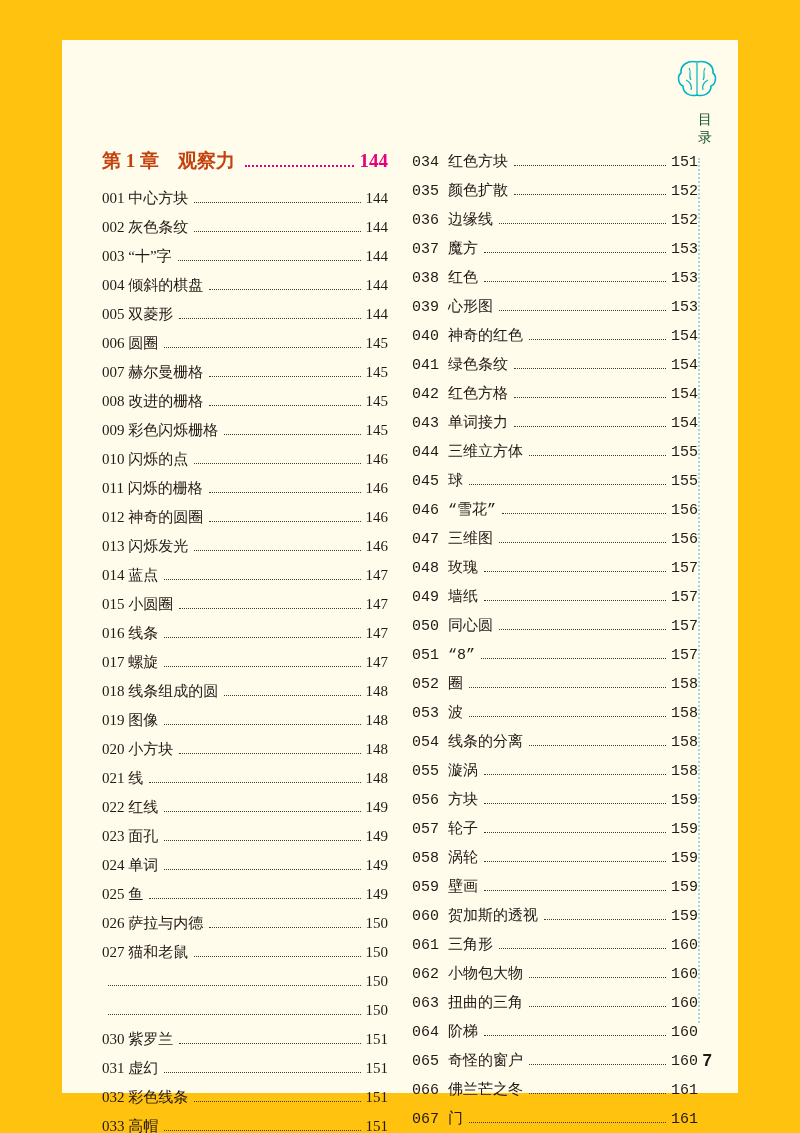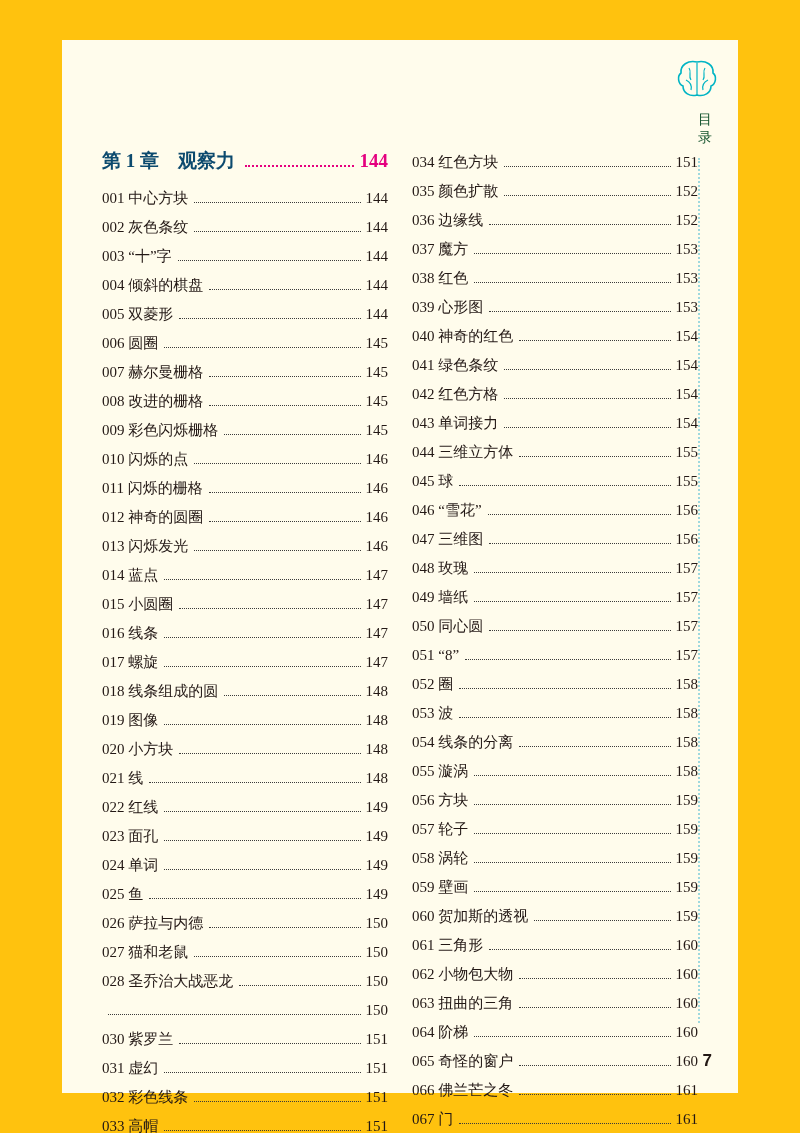--- a/index.html
+++ b/index.html
@@ -98,21 +98,21 @@
   }
   .col {
     width: 286px;
   }
   .chapter-head {
     display: flex;
     align-items: baseline;
     margin-bottom: 10px;
   }
   .chapter-title {
-    color: #0c4a6e;
+    color: #c2410c;
     font-size: 19px;
     font-weight: bold;
     white-space: nowrap;
   }
   .chapter-dots {
     flex: 1;
     border-bottom: 2px dotted #E5007F;
     margin: 0 6px 5px 10px;
     height: 1px;
   }
@@ -136,21 +136,21 @@
     flex: 1;
     border-bottom: 1px dotted #3b3b3b;
     margin: 0 5px 5px 6px;
     height: 1px;
     min-width: 12px;
   }
   .toc-page {
     white-space: nowrap;
     font-size: 15px;
   }
-  .col-right .toc-row { line-height: 29px; height: 29px; }
+  .col-right .toc-row { line-height: 29px; height: 29px; font-family: Liberation Mono, monospace; }
   .page-number {
     position: absolute;
     right: 26px;
     bottom: 22px;
     font-size: 17px;
     color: #231815;
     font-family: "Liberation Sans", sans-serif;
     font-weight: bold;
   }
 </style>
@@ -308,21 +308,20 @@
             <span class="toc-label">026 萨拉与内德</span>
             <span class="toc-dots"></span>
             <span class="toc-page">150</span>
           </div>
           <div class="toc-row">
             <span class="toc-label">027 猫和老鼠</span>
             <span class="toc-dots"></span>
             <span class="toc-page">150</span>
           </div>
           <div class="toc-row">
-            <span class="toc-label">028 圣乔治大战恶龙</span>
             <span class="toc-dots"></span>
             <span class="toc-page">150</span>
           </div>
           <div class="toc-row">
             <span class="toc-dots"></span>
             <span class="toc-page">150</span>
           </div>
           <div class="toc-row">
             <span class="toc-label">030 紫罗兰</span>
             <span class="toc-dots"></span>

